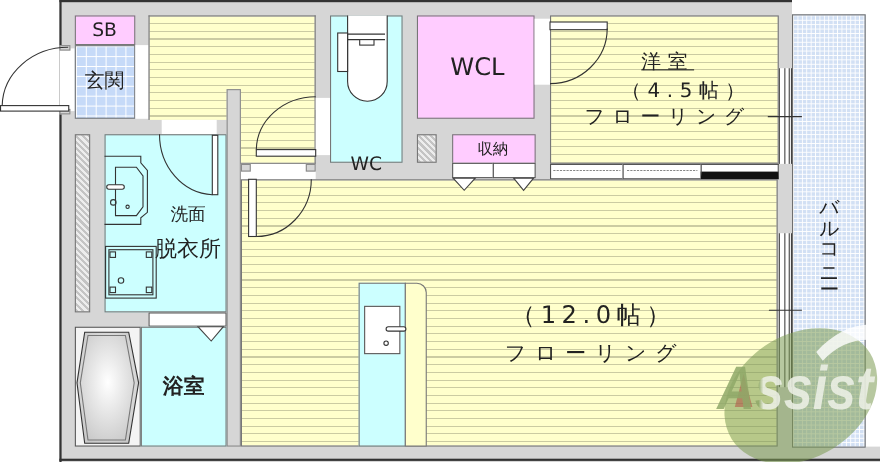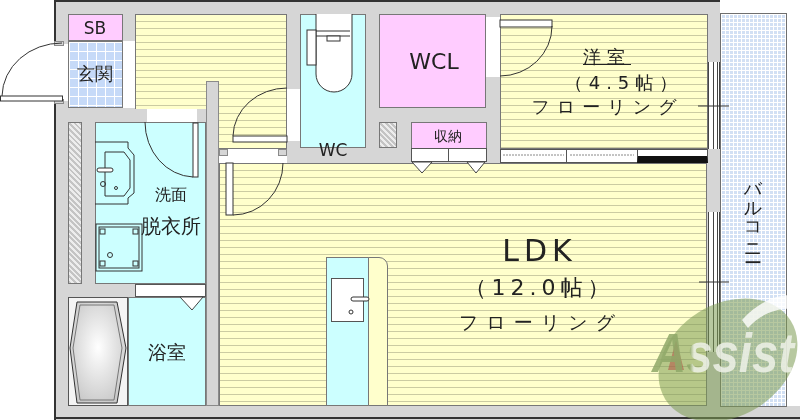--- a/index.html
+++ b/index.html
@@ -179,20 +179,19 @@
   <span class="label" style="left:333px;top:118px;font-size:17px;margin-top:32px;">WC</span>
   <span class="label" style="left:434px;top:62px;font-size:22px;">WCL</span>
   <span class="label" style="left:448px;top:136px;font-size:14px;">収納</span>
 
   <span class="label" style="left:604px;top:57px;font-size:18px;letter-spacing:6px;padding-left:6px;text-decoration:underline;">洋室</span>
   <span class="label" style="left:604px;top:83px;font-size:18px;letter-spacing:6px;padding-left:6px;margin-left:17px;">（4.5帖）</span>
   <span class="label" style="left:604px;top:107px;font-size:18px;letter-spacing:7px;padding-left:7px;">フローリング</span>
 
   <span class="label" style="left:171px;top:195px;font-size:16px;">洗面</span>
   <span class="label" style="left:171px;top:226px;font-size:20px;">脱衣所</span>
-  <span class="label" style="left:167px;top:352px;font-size:19px;">浴室</span>
+  <span class="label" style="left:167px;top:352px;font-size:19px;font-weight:bold;">浴室</span>
 
-  <span class="label" style="left:537px;top:251px;font-size:30px;letter-spacing:5px;padding-left:5px;">LDK</span>
   <span class="label" style="left:537px;top:288px;font-size:22px;letter-spacing:5px;padding-left:5px;">（12.0帖）</span>
   <span class="label" style="left:537px;top:322px;font-size:19px;letter-spacing:8px;padding-left:8px;">フローリング</span>
 
   <span class="vlabel" style="left:753px;top:211px;font-size:18px;letter-spacing:1px;">バルコニー</span>
 </div>
 
 </body></html>

